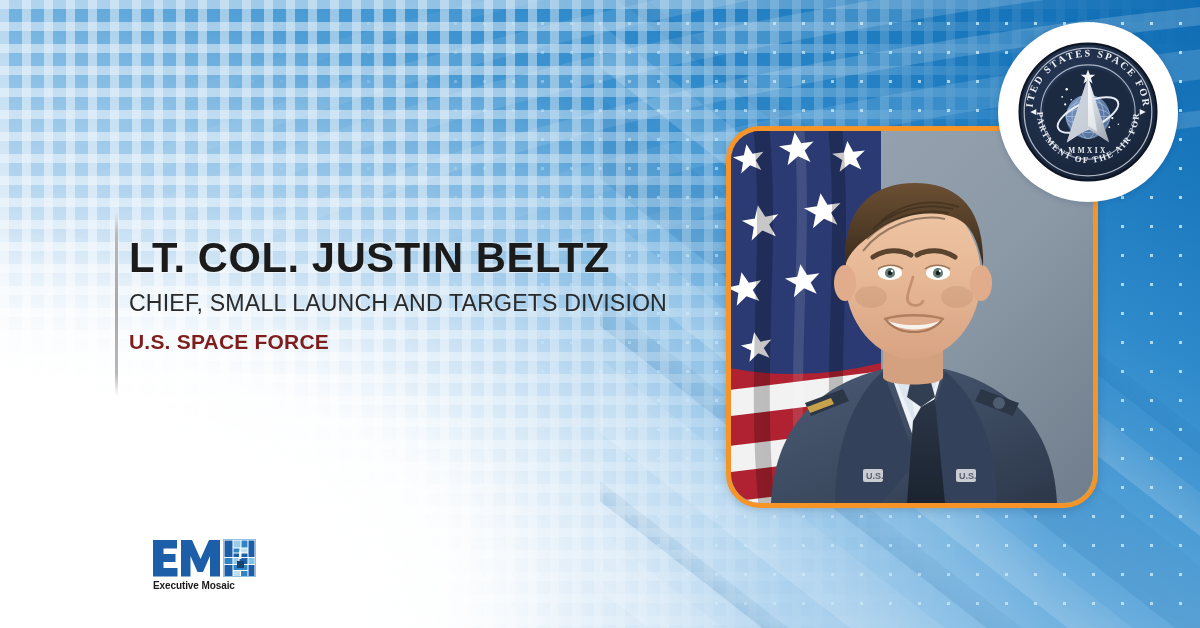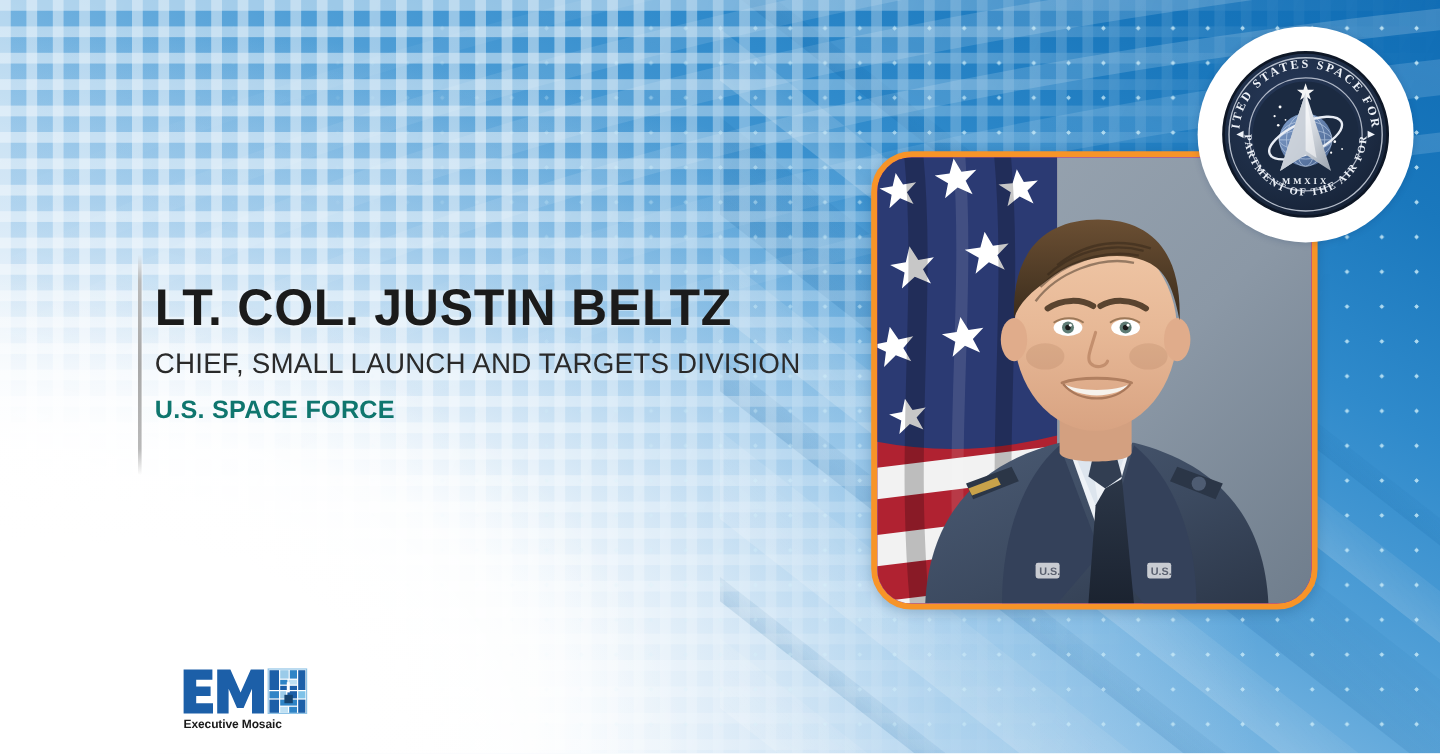--- a/index.html
+++ b/index.html
@@ -69,42 +69,42 @@
     transform:scaleX(0.97);transform-origin:left center;
     text-shadow:0 1px 0 rgba(255,255,255,0.35);
   }
   #person-title{
     font-size:23.5px;line-height:28px;font-weight:normal;letter-spacing:0.15px;
     color:#2a2a2a;margin:0 0 13px 0;
     transform:scaleX(0.985);transform-origin:left center;
   }
   #person-org{
     font-size:21px;line-height:24px;font-weight:bold;letter-spacing:0.2px;
-    color:#0f766e;margin:0;
+    color:#7f1d1d;margin:0;
   }
 
   
   #headshot-frame{
     position:absolute;left:726px;top:126px;width:362px;height:372px;
     border:5px solid #f79428;border-radius:34px;
-    background:#a21caf;overflow:hidden;
+    background:#86efac;overflow:hidden;
     box-shadow:0 2px 10px rgba(10,50,90,0.22);
   }
   #headshot-photo{position:absolute;inset:0;overflow:hidden;}
 
   
   #seal{
     position:absolute;left:998px;top:22px;width:180px;height:180px;
     border-radius:50%;background:#ffffff;
     box-shadow:0 1px 6px rgba(0,40,90,0.18);
     display:flex;align-items:center;justify-content:center;
   }
 
   
-  #em-logo{position:absolute;left:152px;top:555px;width:106px;height:56px;}
+  #em-logo{position:absolute;left:152px;top:537px;width:106px;height:56px;}
 </style>
 </head>
 <body>
 
 <div id="card">
 
   <div class="bg-layer" id="bg-base"></div>
 
   <svg class="bg-layer" id="bg-arcs" viewBox="0 0 1200 628" preserveAspectRatio="none" xmlns="http://www.w3.org/2000/svg">
     <defs>

